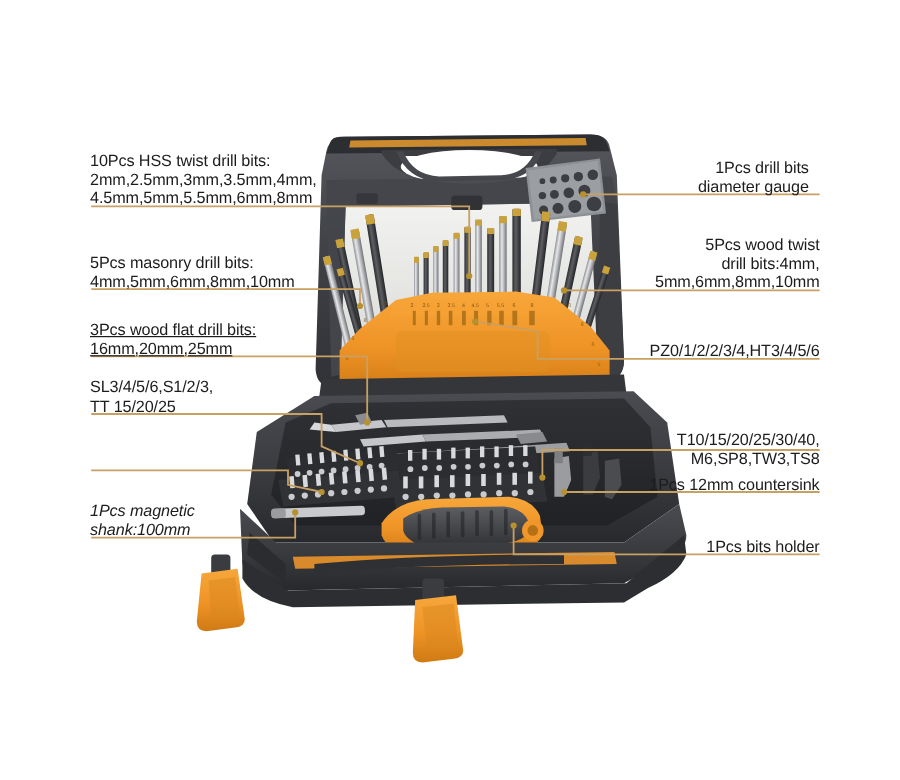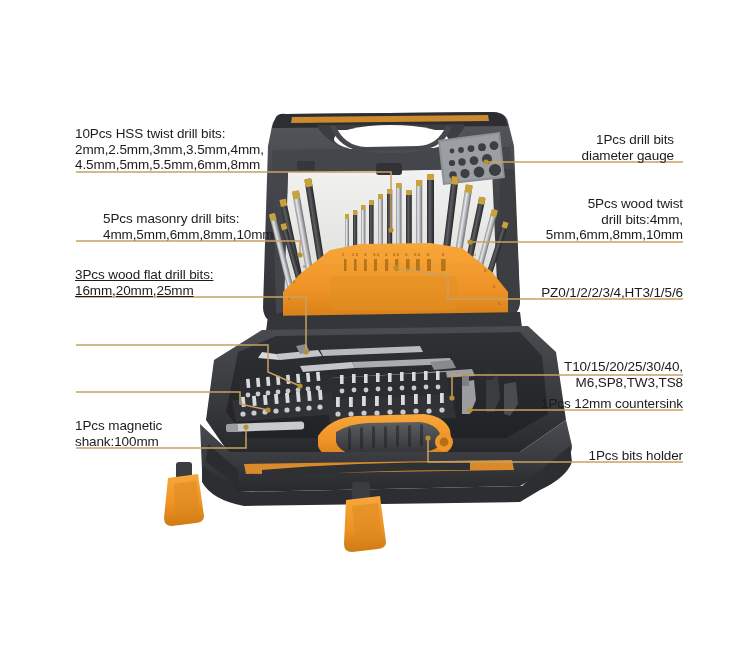--- a/index.html
+++ b/index.html
@@ -452,39 +452,41 @@
       <circle cx="452" cy="398" r="2.6"></circle>
       <circle cx="470" cy="410" r="2.6"></circle>
       <circle cx="428" cy="438" r="2.6"></circle>
     </g>
   </svg>
 
   <div class="label left" style="left:75px;top:126px;">10Pcs HSS twist drill bits:
 2mm,2.5mm,3mm,3.5mm,4mm,
 4.5mm,5mm,5.5mm,6mm,8mm</div>
 
-  <div class="label left" style="left:75px;top:211px;margin-left:28px;">5Pcs masonry drill bits:
+  <div class="label left" style="left:75px;top:211px;">5Pcs masonry drill bits:
 4mm,5mm,6mm,8mm,10mm</div>
 
   <div class="label left" style="left:75px;top:267px;text-decoration:underline;">3Pcs wood flat drill bits:
 16mm,20mm,25mm</div>
 
-
-
-  <div class="label left" style="left:75px;top:418px;">1Pcs magnetic
+  <div class="label left" style="left:75px;top:315px;">SL3/4/5/6,S1/2/3,
+TT 15/20/25</div>
+
+
+  <div class="label left" style="left:75px;top:418px;font-style:italic;">1Pcs magnetic
 shank:100mm</div>
 
   <div class="label right" style="right:76px;top:132px;width:220px;">1Pcs drill bits
 diameter gauge</div>
 
   <div class="label right" style="right:67px;top:196px;width:220px;">5Pcs wood twist
 drill bits:4mm,
 5mm,6mm,8mm,10mm</div>
 
-  <div class="label right" style="right:67px;top:285px;width:240px;">PZ0/1/2/2/3/4,HT3/1/5/6</div>
+  <div class="label right" style="right:67px;top:285px;width:240px;">PZ0/1/2/2/3/4,HT3/4/5/6</div>
 
   <div class="label right" style="right:67px;top:359px;width:220px;">T10/15/20/25/30/40,
 M6,SP8,TW3,TS8</div>
 
   <div class="label right" style="right:67px;top:396px;width:220px;">1Pcs 12mm countersink</div>
 
   <div class="label right" style="right:67px;top:448px;width:220px;">1Pcs bits holder</div>
 
 </div>
 

